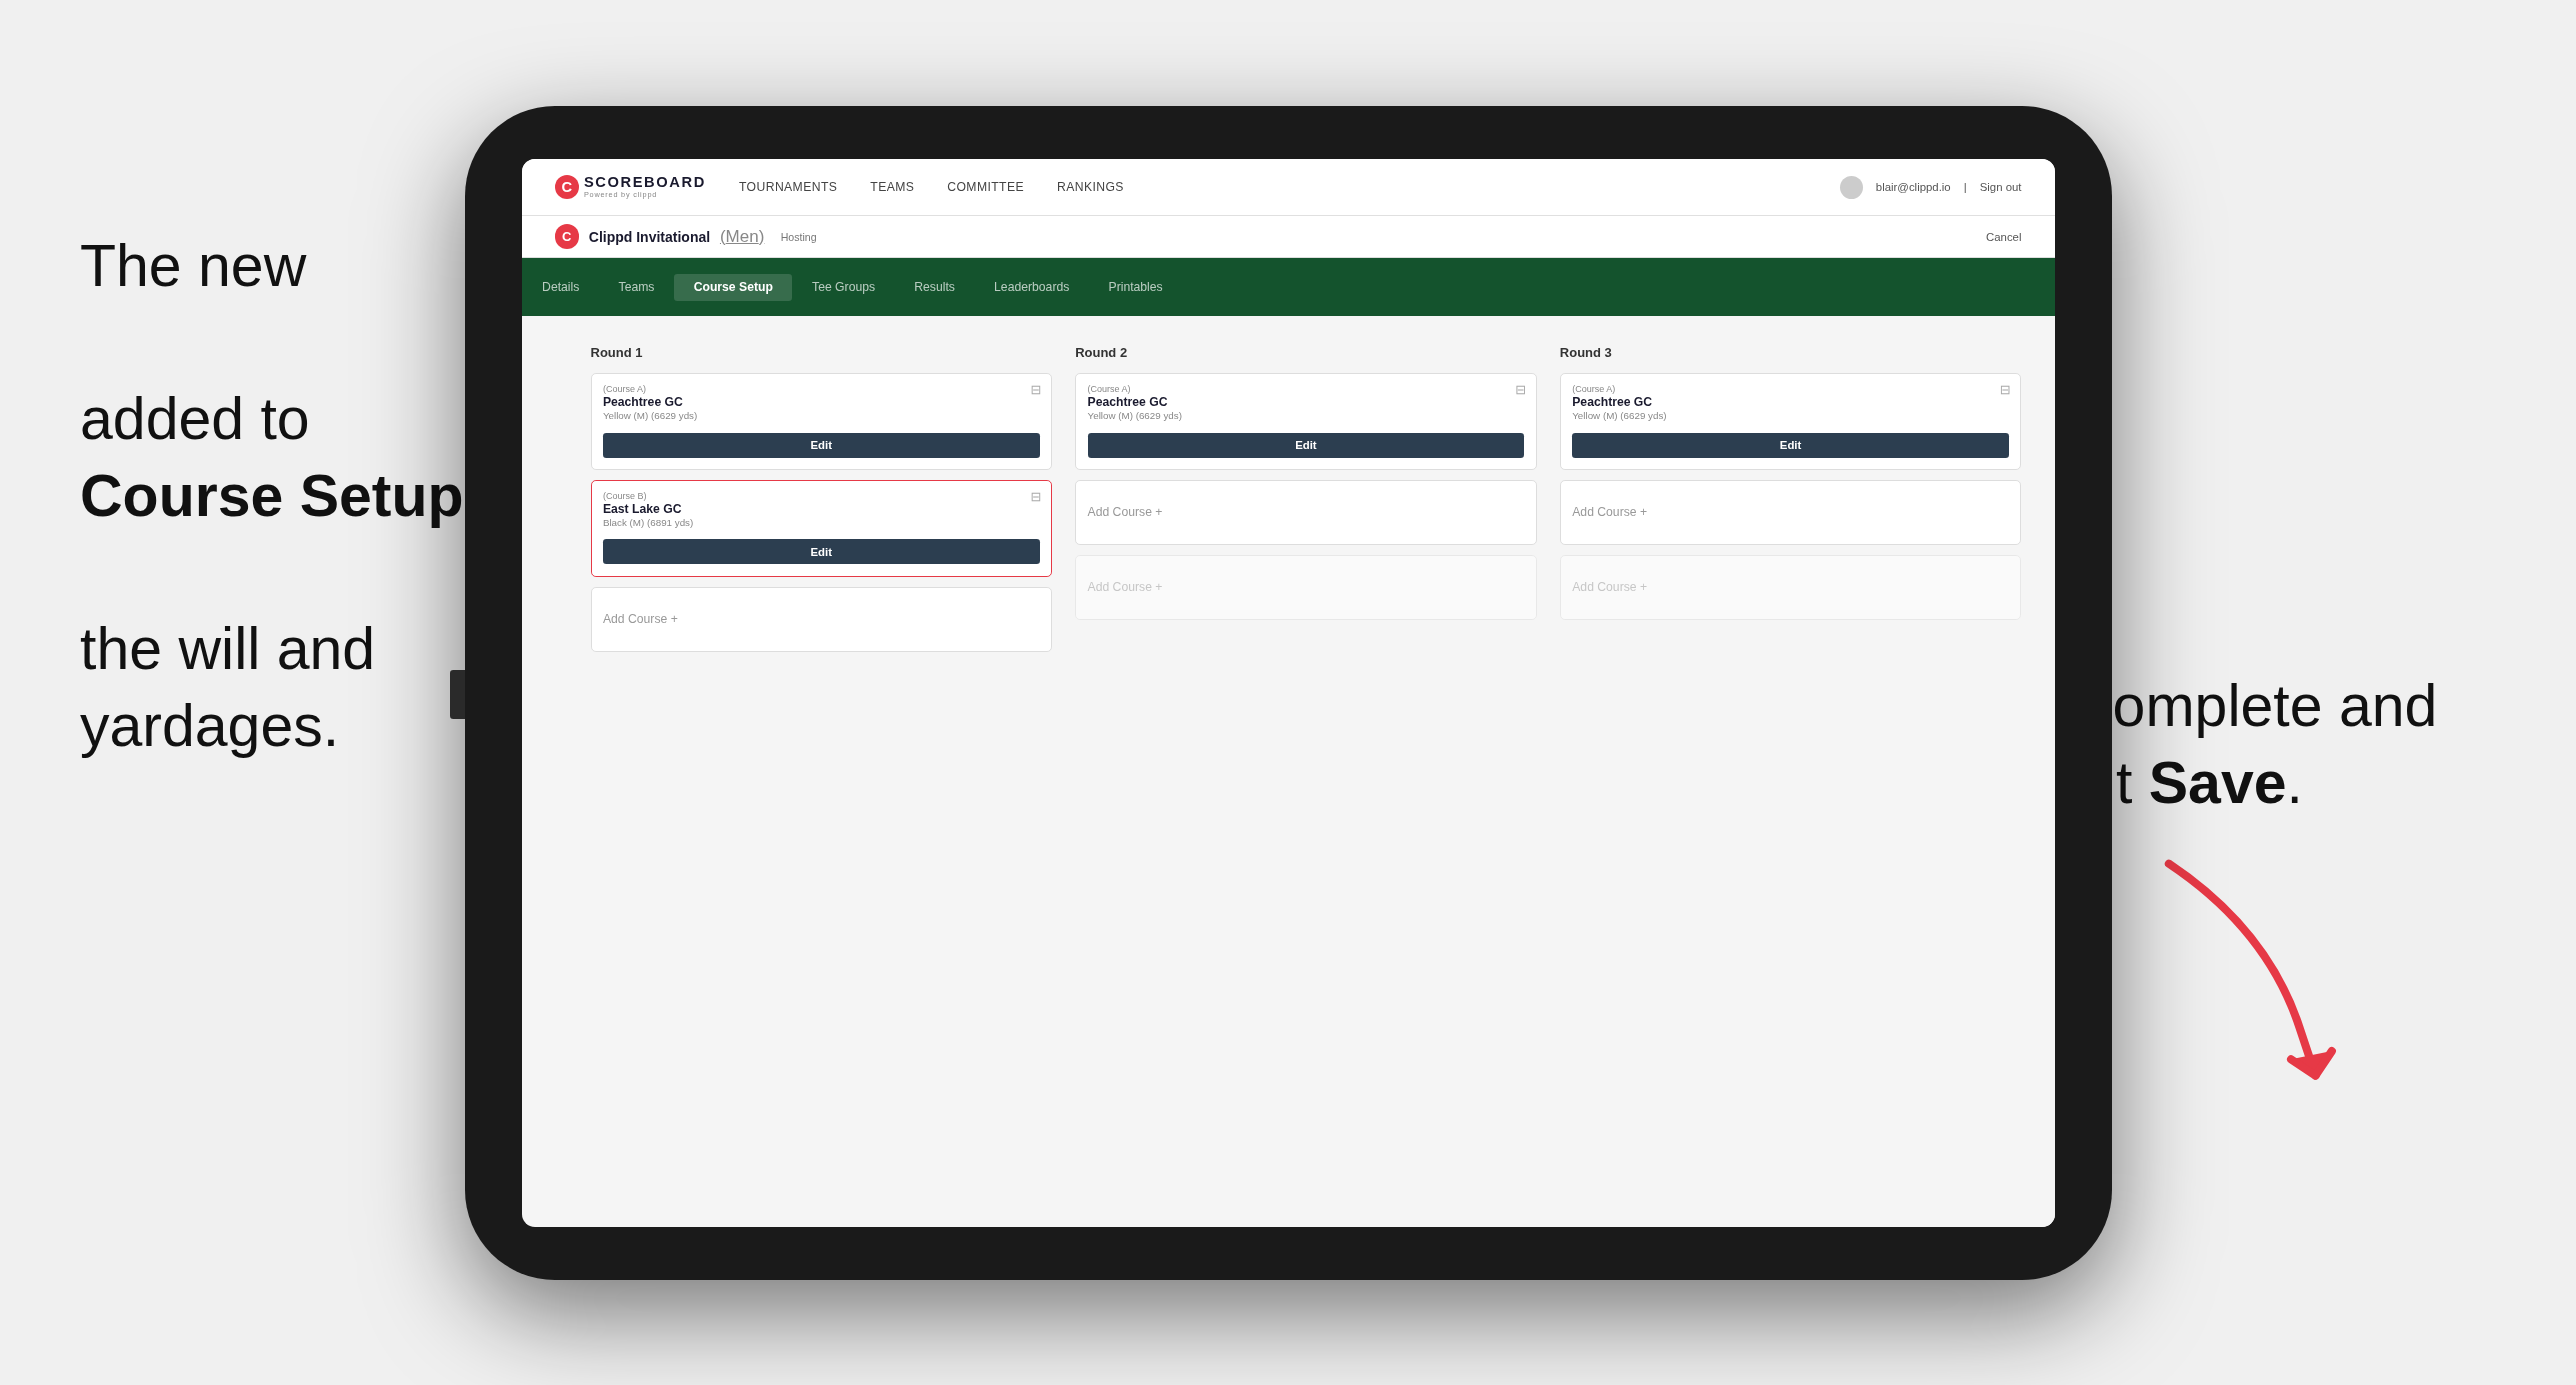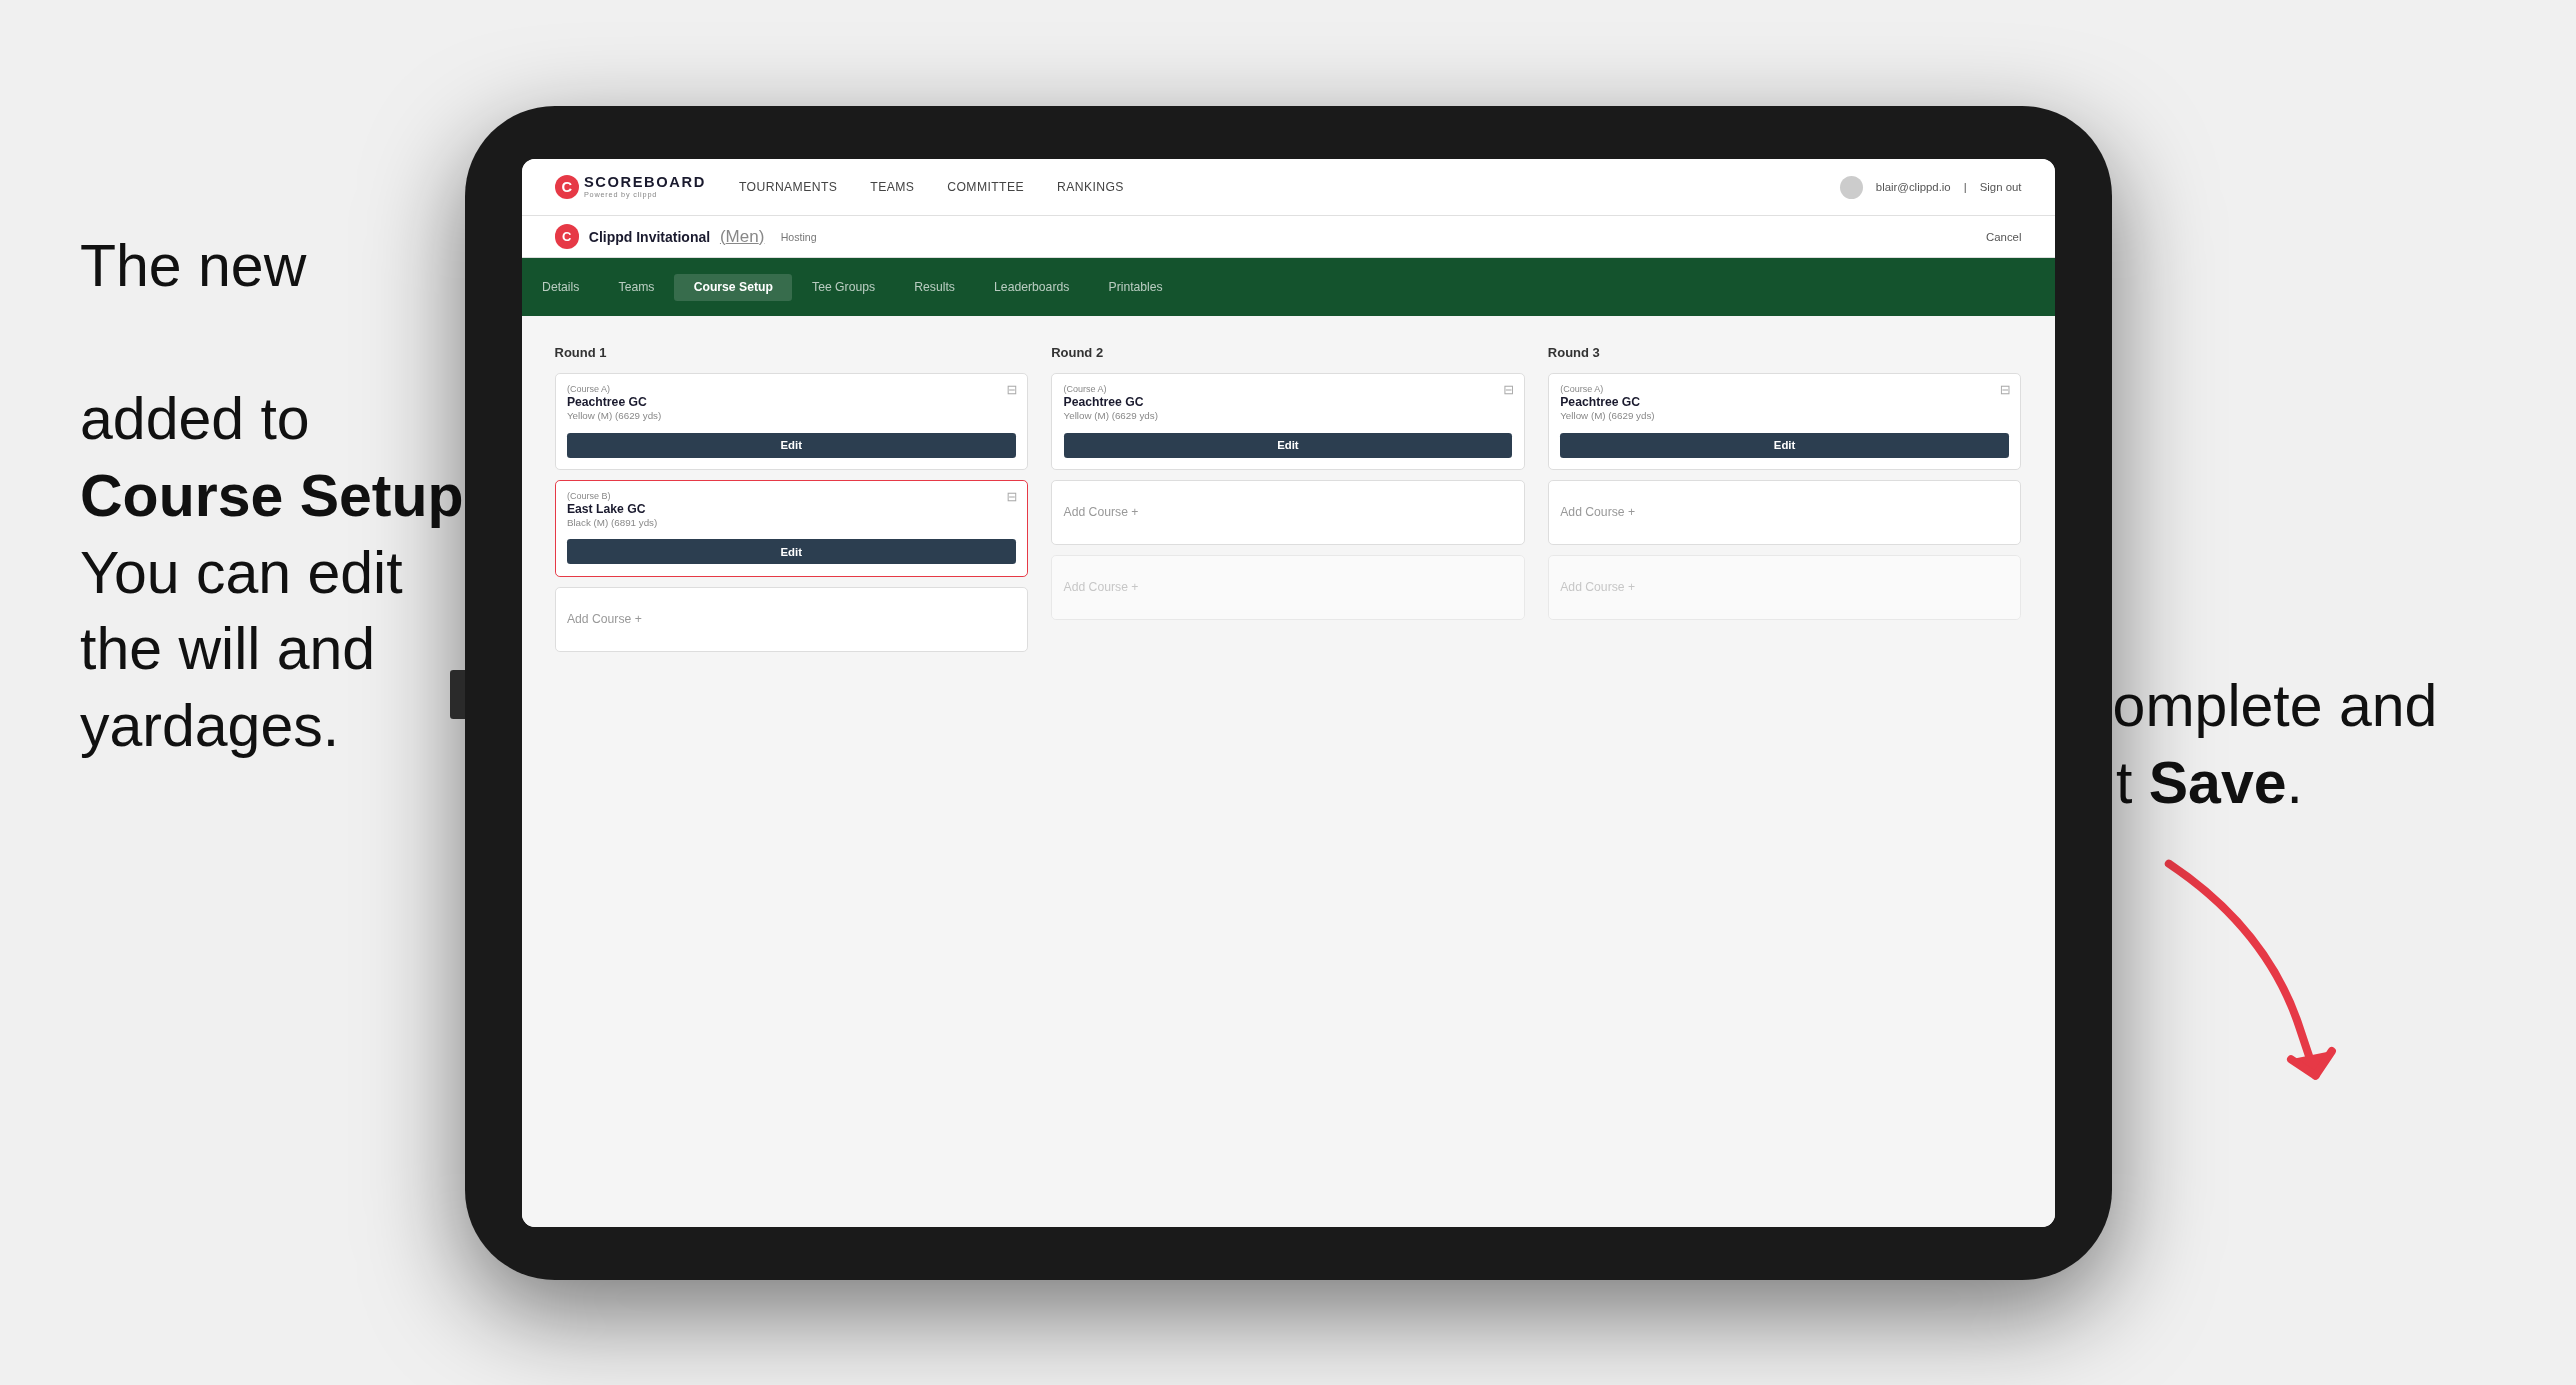--- a/index.html
+++ b/index.html
@@ -241,20 +241,21 @@
       color: #fff;
       font-weight: 600;
     }
 
     
     .main-content {
       flex: 1;
       padding: 29px 33px;
       overflow-y: auto;
       background: #f5f5f5;
+      margin-left: 36px;
     }
 
     
     .rounds-grid {
       display: grid;
       grid-template-columns: repeat(3, 1fr);
       gap: 23px;
     }
 
     .round-column {
@@ -366,21 +367,21 @@
     }
   </style>
 </head>
 <body>
 
 <div class="left-annotation">
   <span>The new</span><br>
   <br>
   <span>added to</span><br>
   <strong>Course Setup</strong><span>.</span><br>
-  <span>You can edit</span><br>
+  <br>
   <span>the will and</span><br>
   <span>yardages.</span>
 </div>
 
 <svg class="arrow" style="position:absolute;left:530px;top:432px;width:277px;height:261px;" viewBox="0 0 340 320">
   <path d="M 280 40 Q 160 80 120 200 L 80 280" stroke="#e63946" stroke-width="10" fill="none" stroke-linecap="round"></path>
   <polyline points="50,260 80,280 100,250" stroke="#e63946" stroke-width="10" fill="#e63946" stroke-linejoin="round"></polyline>
 </svg>
 
 <div class="right-annotation">

